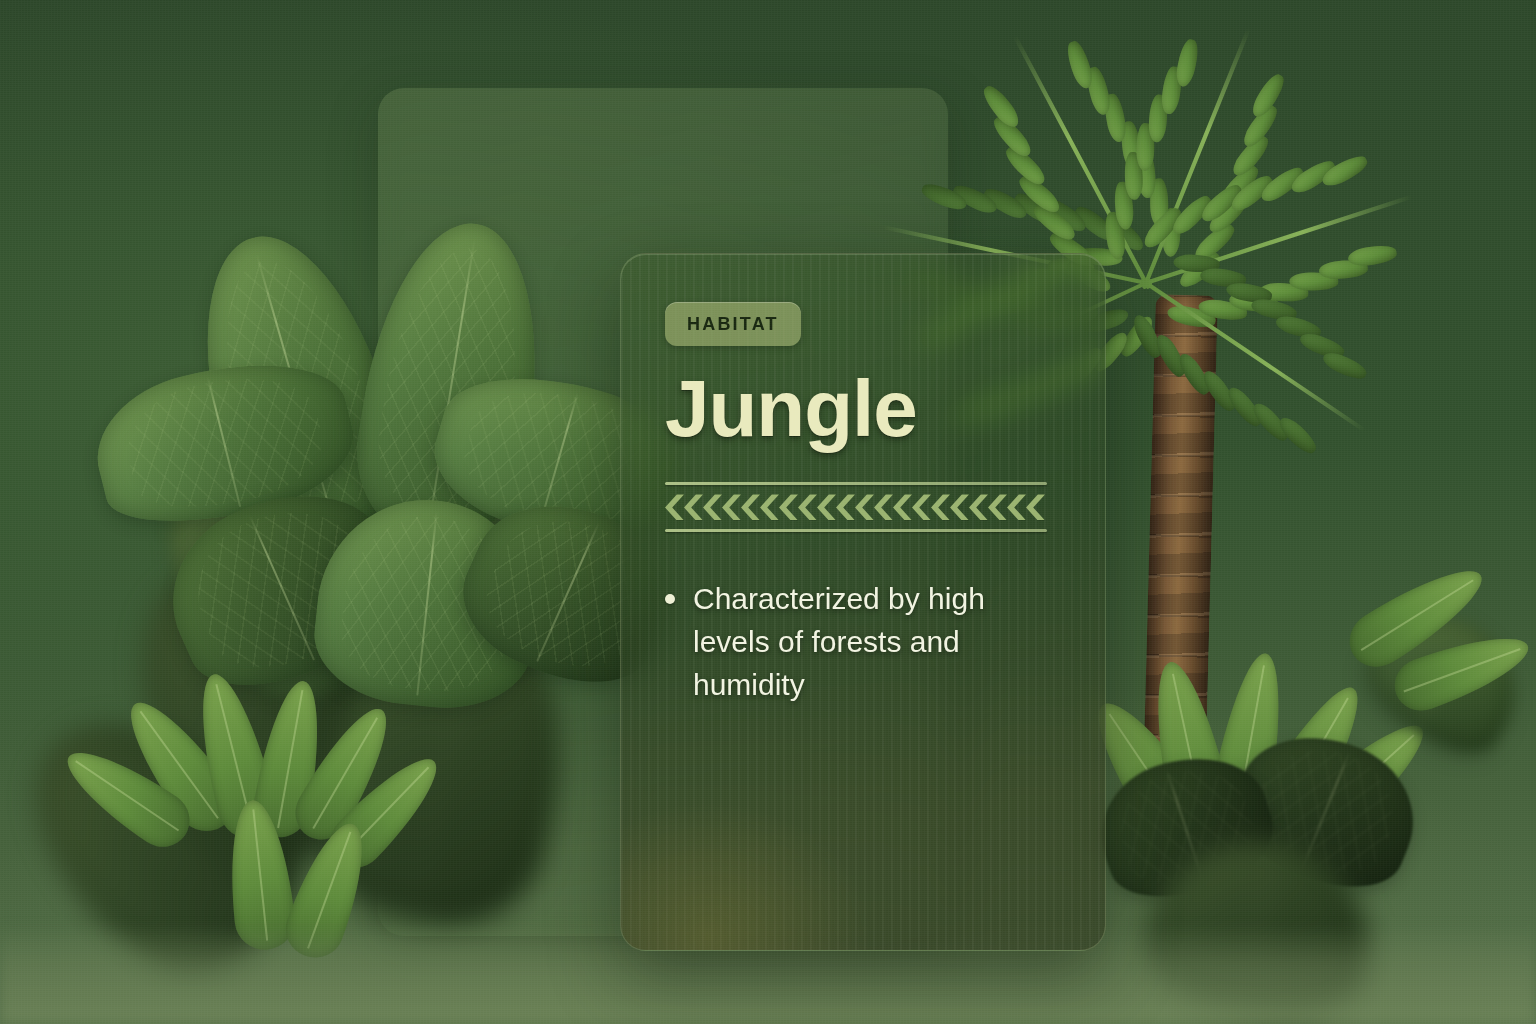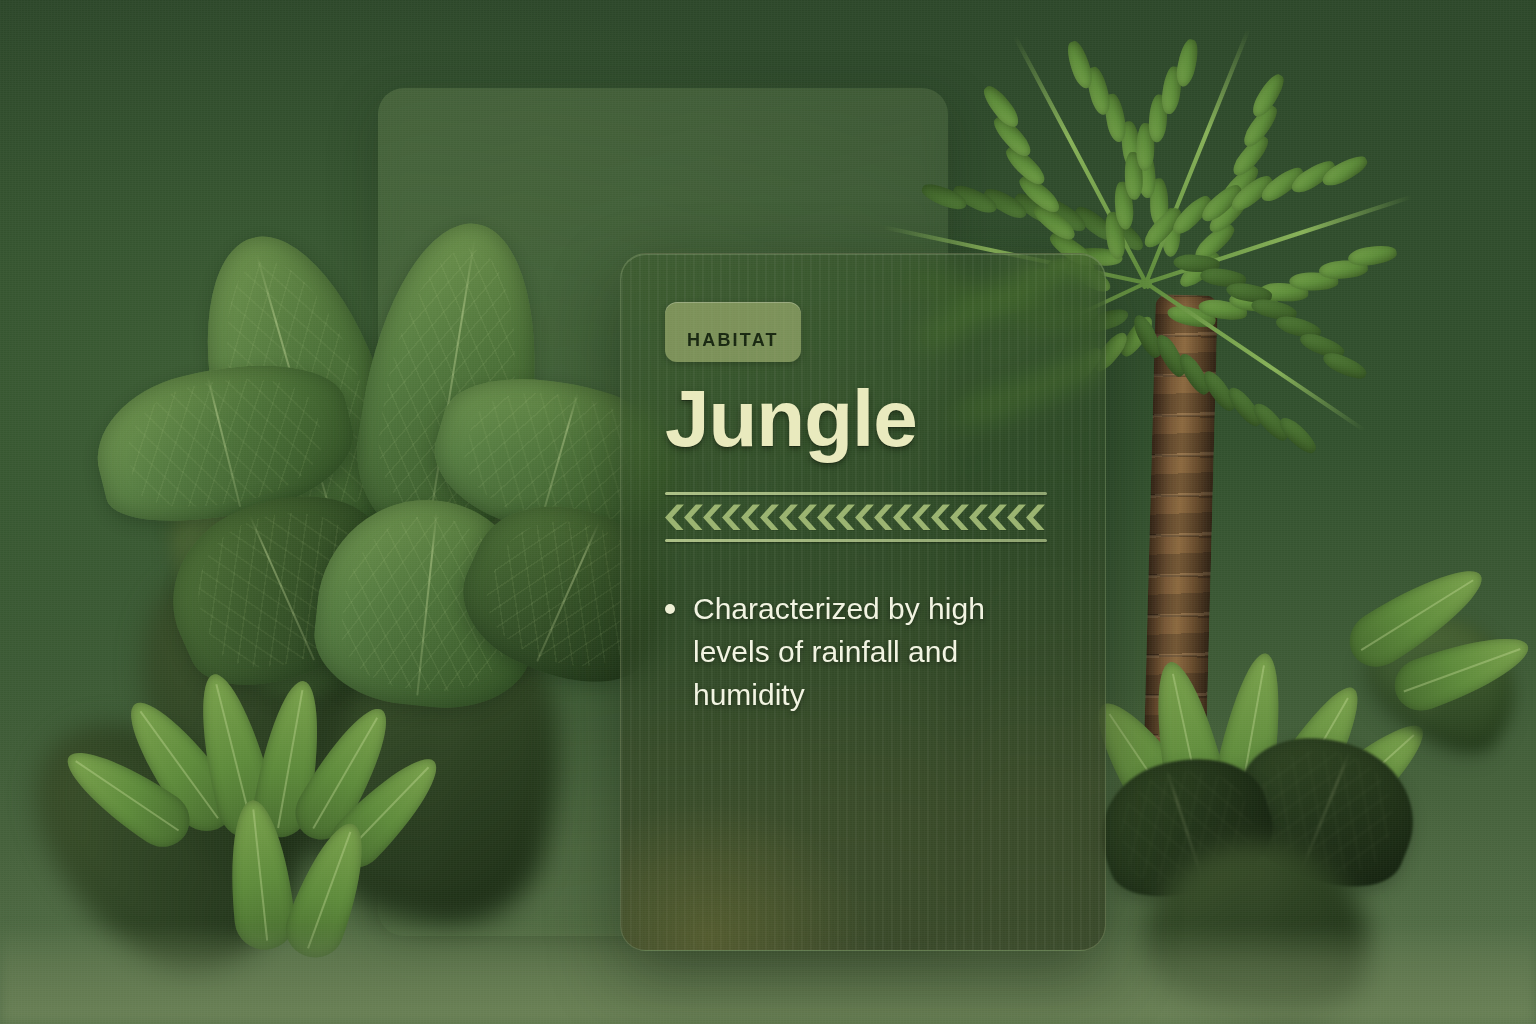--- a/index.html
+++ b/index.html
@@ -154,26 +154,26 @@
     background:radial-gradient(60% 60% at 35% 70%, rgba(140,130,58,.30), rgba(140,130,58,0) 70%);
     pointer-events:none;
   }
   .card-inner { position:relative; z-index:2; padding:48px 44px; }
 
   .badge {
     display:inline-block;
     background:rgba(150,167,106,.72);
     color:#17260f;
     font-size:18px; font-weight:bold; letter-spacing:2.2px;
-    padding:28px 22px 11px; border-radius:12px;
+    padding:12px 22px 11px; border-radius:12px;
     box-shadow:inset 0 1px 0 rgba(255,255,255,.22), 0 2px 6px rgba(16,28,12,.3);
   }
 
   .title {
-    margin-top:18px;
+    margin-top:24px;
     font-size:80px; line-height:.98; font-weight:bold;
     color:#e9eabd; letter-spacing:-1px;
     text-shadow:0 3px 6px rgba(16,28,10,.55), 0 1px 0 rgba(0,0,0,.3);
   }
 
   .divider { margin-top:34px; width:382px; }
   .divider .rule {
     height:3px; border-radius:2px;
     background:linear-gradient(90deg, rgba(193,212,150,.85), rgba(193,212,150,.65));
     box-shadow:0 1px 2px rgba(12,22,8,.5);
@@ -404,21 +404,21 @@
           <span class="chev"></span>
           <span class="chev"></span>
           <span class="chev"></span>
         </div>
         <div class="rule"></div>
       </div>
 
       <div class="bullets">
         <div class="bullet">
           <span class="dot"></span>
-          <span class="txt">Characterized by high levels of rainfall and humidity</span>
+          <span class="txt">Characterized by high levels of forests and humidity</span>
         </div>
       </div>
 
     </div>
   </div>
 
   <div class="grain"></div>
 </div>
 
 </body></html>

